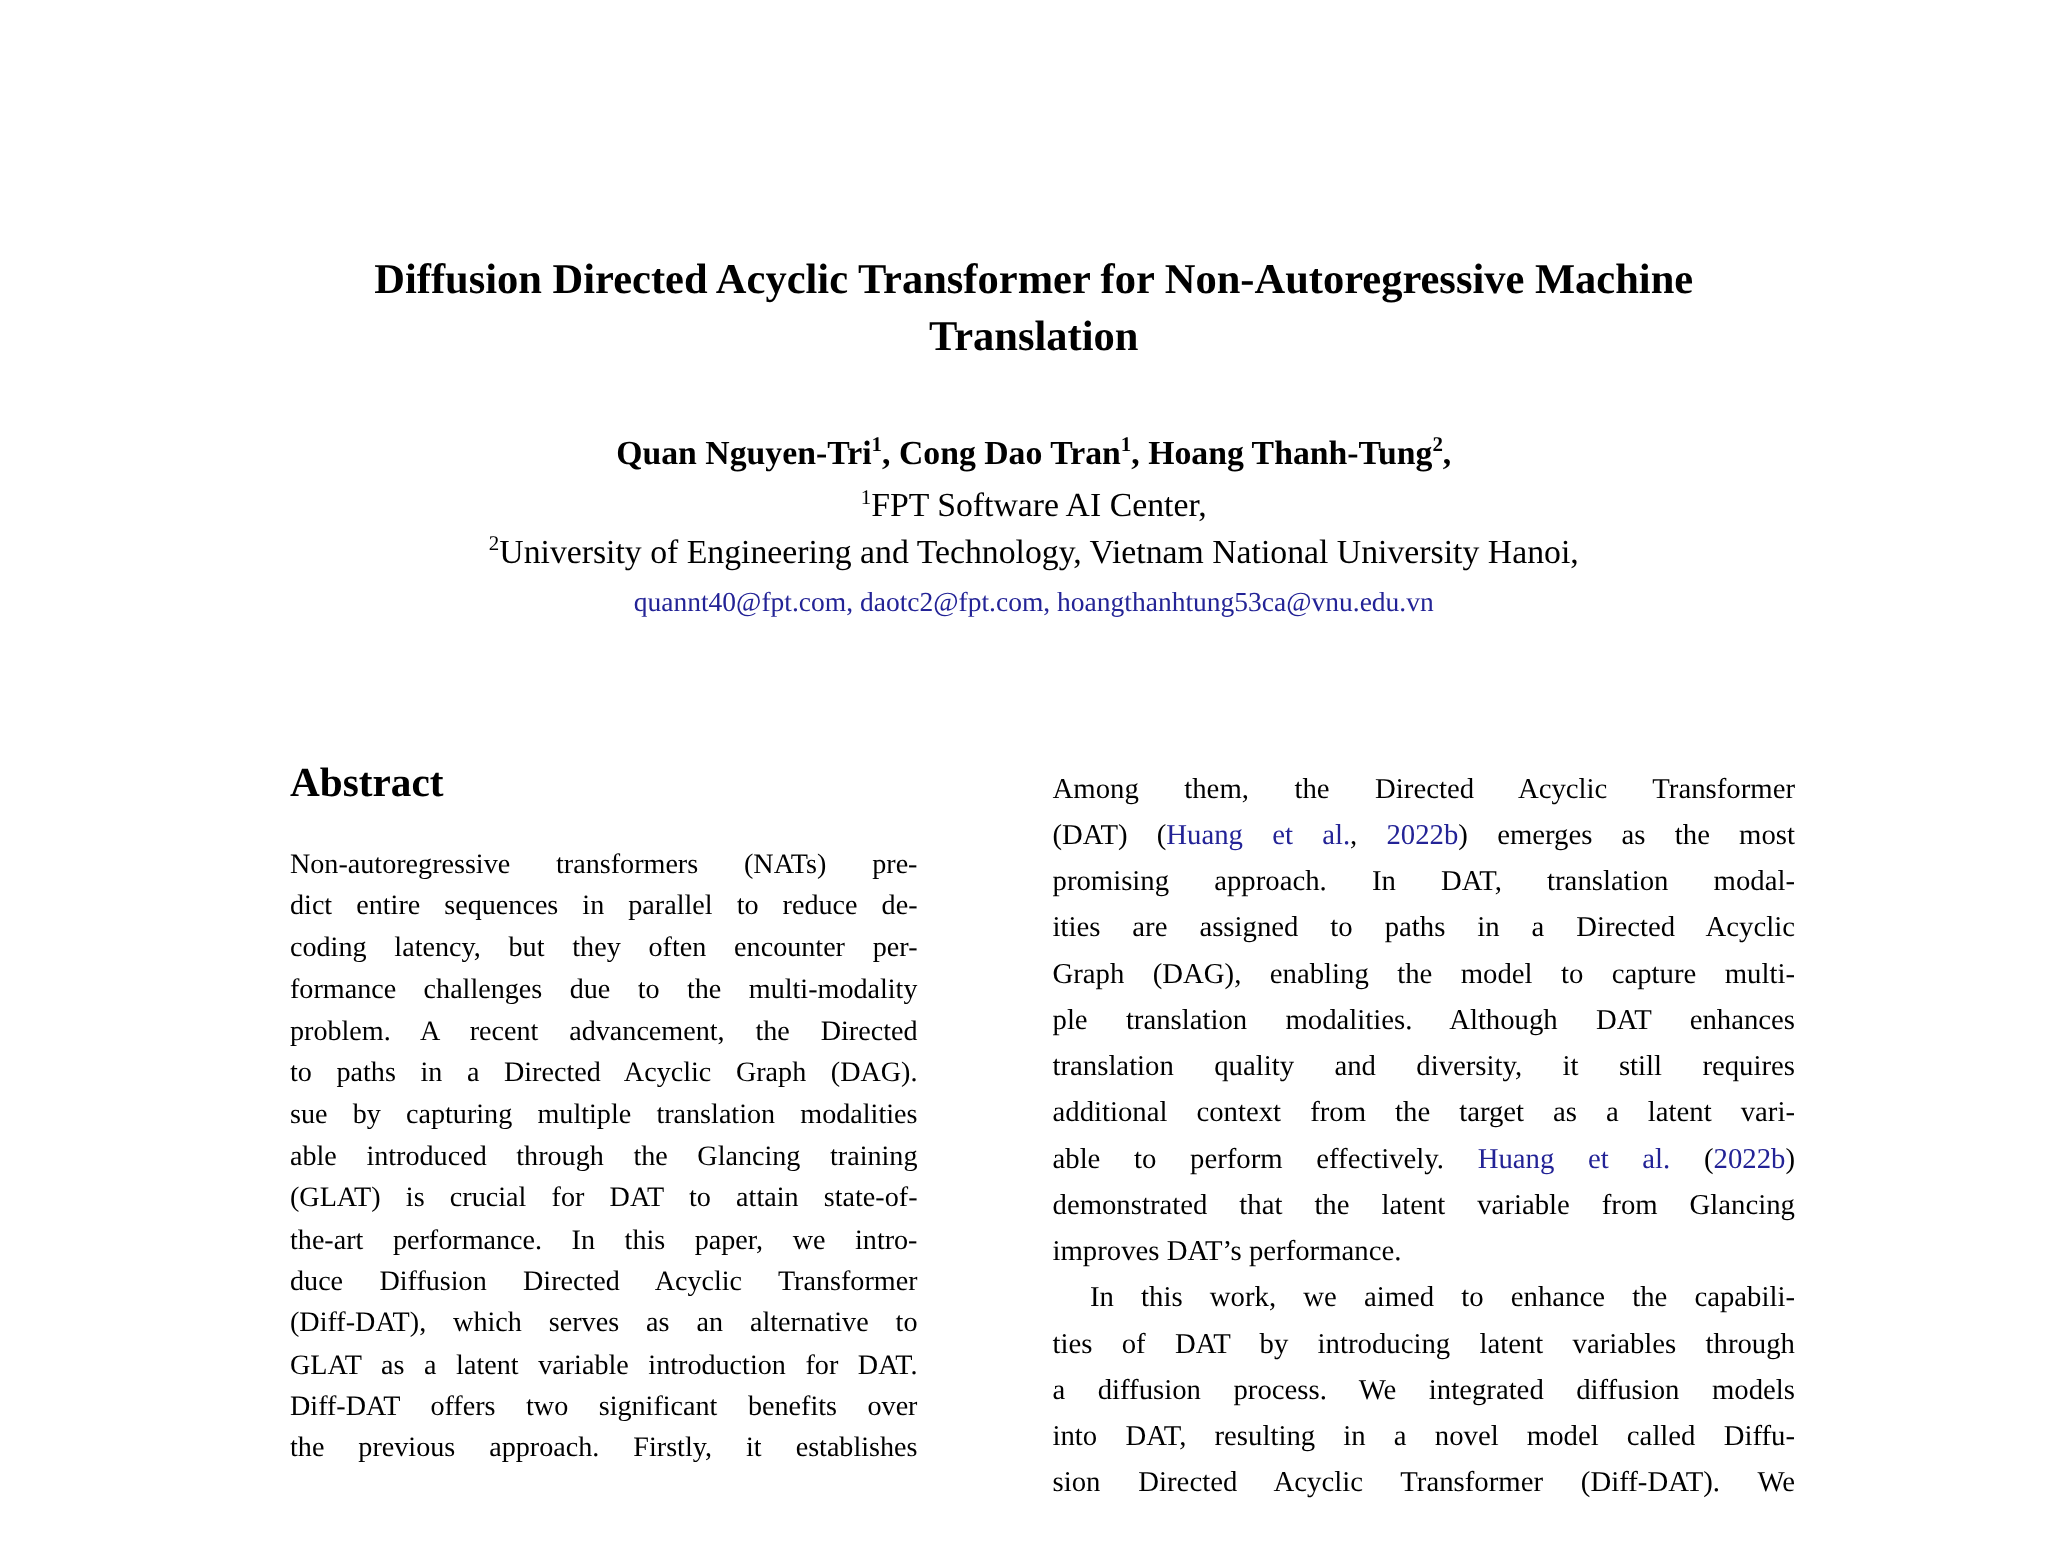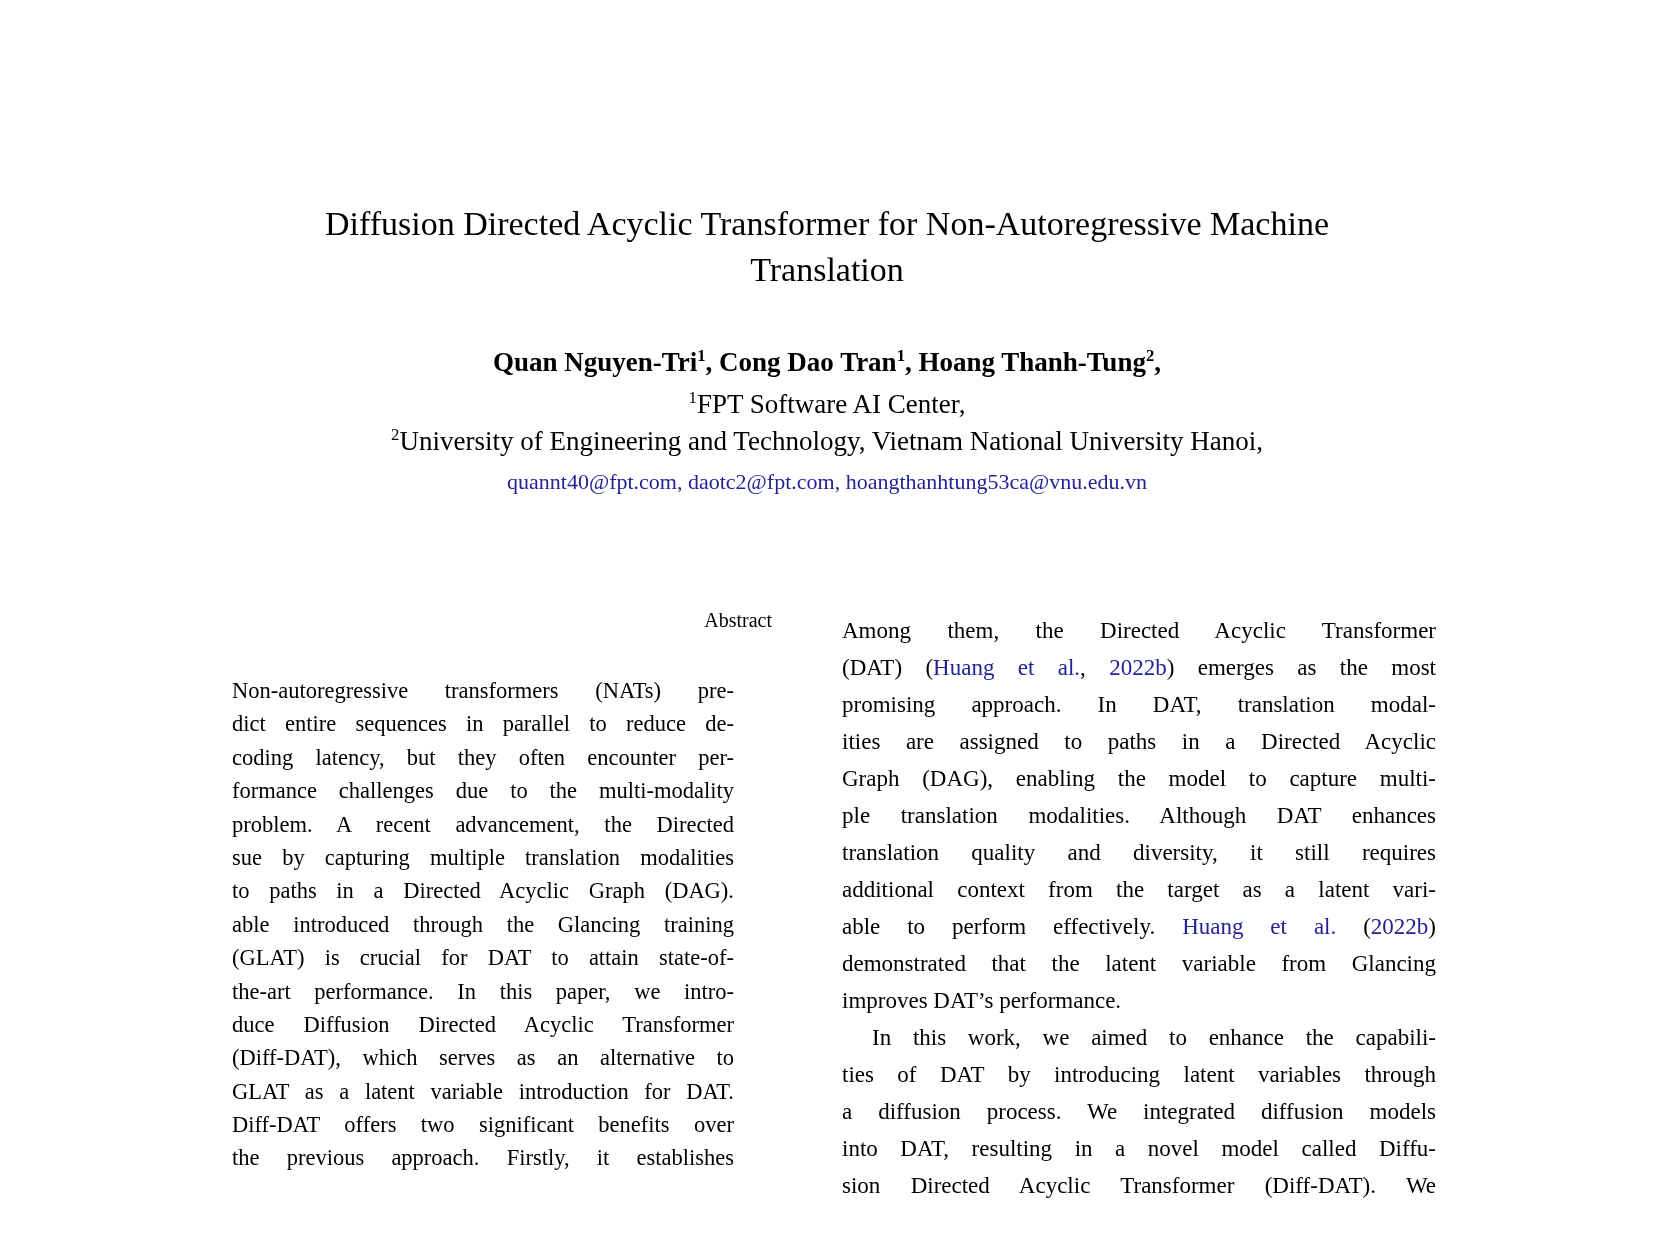--- a/index.html
+++ b/index.html
@@ -4,40 +4,40 @@
 <style>
   html,body{margin:0;padding:0;}
   body{
     width:1654px;height:1241px;
     background:#ffffff;color:#000000;
     overflow:hidden;position:relative;
     font-family:"Liberation Serif", serif;
   }
   .title{
     position:absolute;top:201px;left:0;width:1654px;
-    text-align:center;font-weight:normal;font-size:34px;line-height:46px;
+    text-align:center;font-weight:bold;font-size:34px;line-height:46px;
   }
   .authors{
     position:absolute;top:347px;left:0;width:1654px;
     text-align:center;font-weight:bold;font-size:27px;
   }
   sup{font-size:62%;line-height:0;}
   .affil{
     position:absolute;left:0;width:1654px;
     text-align:center;font-size:27px;
   }
   #affil1{top:389px;}
   #affil2{top:426px;}
   .emails{
     position:absolute;top:469px;left:0;width:1654px;
     text-align:center;font-size:22px;color:var(--link,#232396);
   }
   .abs-head{
     position:absolute;top:609px;left:232px;width:540px;
-    text-align:right;font-weight:normal;font-size:20px;
+    text-align:left;font-weight:bold;font-size:33px;
   }
   .abs-body{
     position:absolute;top:674px;left:232px;width:502px;
     font-size:22.5px;
   }
   .abs-body .line{height:33.4px;line-height:33.4px;}
   .right-col{
     position:absolute;top:612px;left:842px;width:594px;
     font-size:23px;
   }
@@ -65,22 +65,22 @@
 
   <div class="emails">quannt40@fpt.com, daotc2@fpt.com, hoangthanhtung53ca@vnu.edu.vn</div>
 
   <div class="abs-head">Abstract</div>
   <div class="abs-body" id="abs-body">
       <div class="line jline">Non-autoregressive transformers (NATs) pre-</div>
       <div class="line jline">dict entire sequences in parallel to reduce de-</div>
       <div class="line jline">coding latency, but they often encounter per-</div>
       <div class="line jline">formance challenges due to the multi-modality</div>
       <div class="line jline">problem. A recent advancement, the Directed</div>
+      <div class="line jline">to paths in a Directed Acyclic Graph (DAG).</div>
       <div class="line jline">sue by capturing multiple translation modalities</div>
-      <div class="line jline">to paths in a Directed Acyclic Graph (DAG).</div>
       <div class="line jline">able introduced through the Glancing training</div>
       <div class="line jline">(GLAT) is crucial for DAT to attain state-of-</div>
       <div class="line jline">the-art performance. In this paper, we intro-</div>
       <div class="line jline">duce Diffusion Directed Acyclic Transformer</div>
       <div class="line jline">(Diff-DAT), which serves as an alternative to</div>
       <div class="line jline">GLAT as a latent variable introduction for DAT.</div>
       <div class="line jline">Diff-DAT offers two significant benefits over</div>
       <div class="line jline">the previous approach. Firstly, it establishes</div>
     </div>
 

